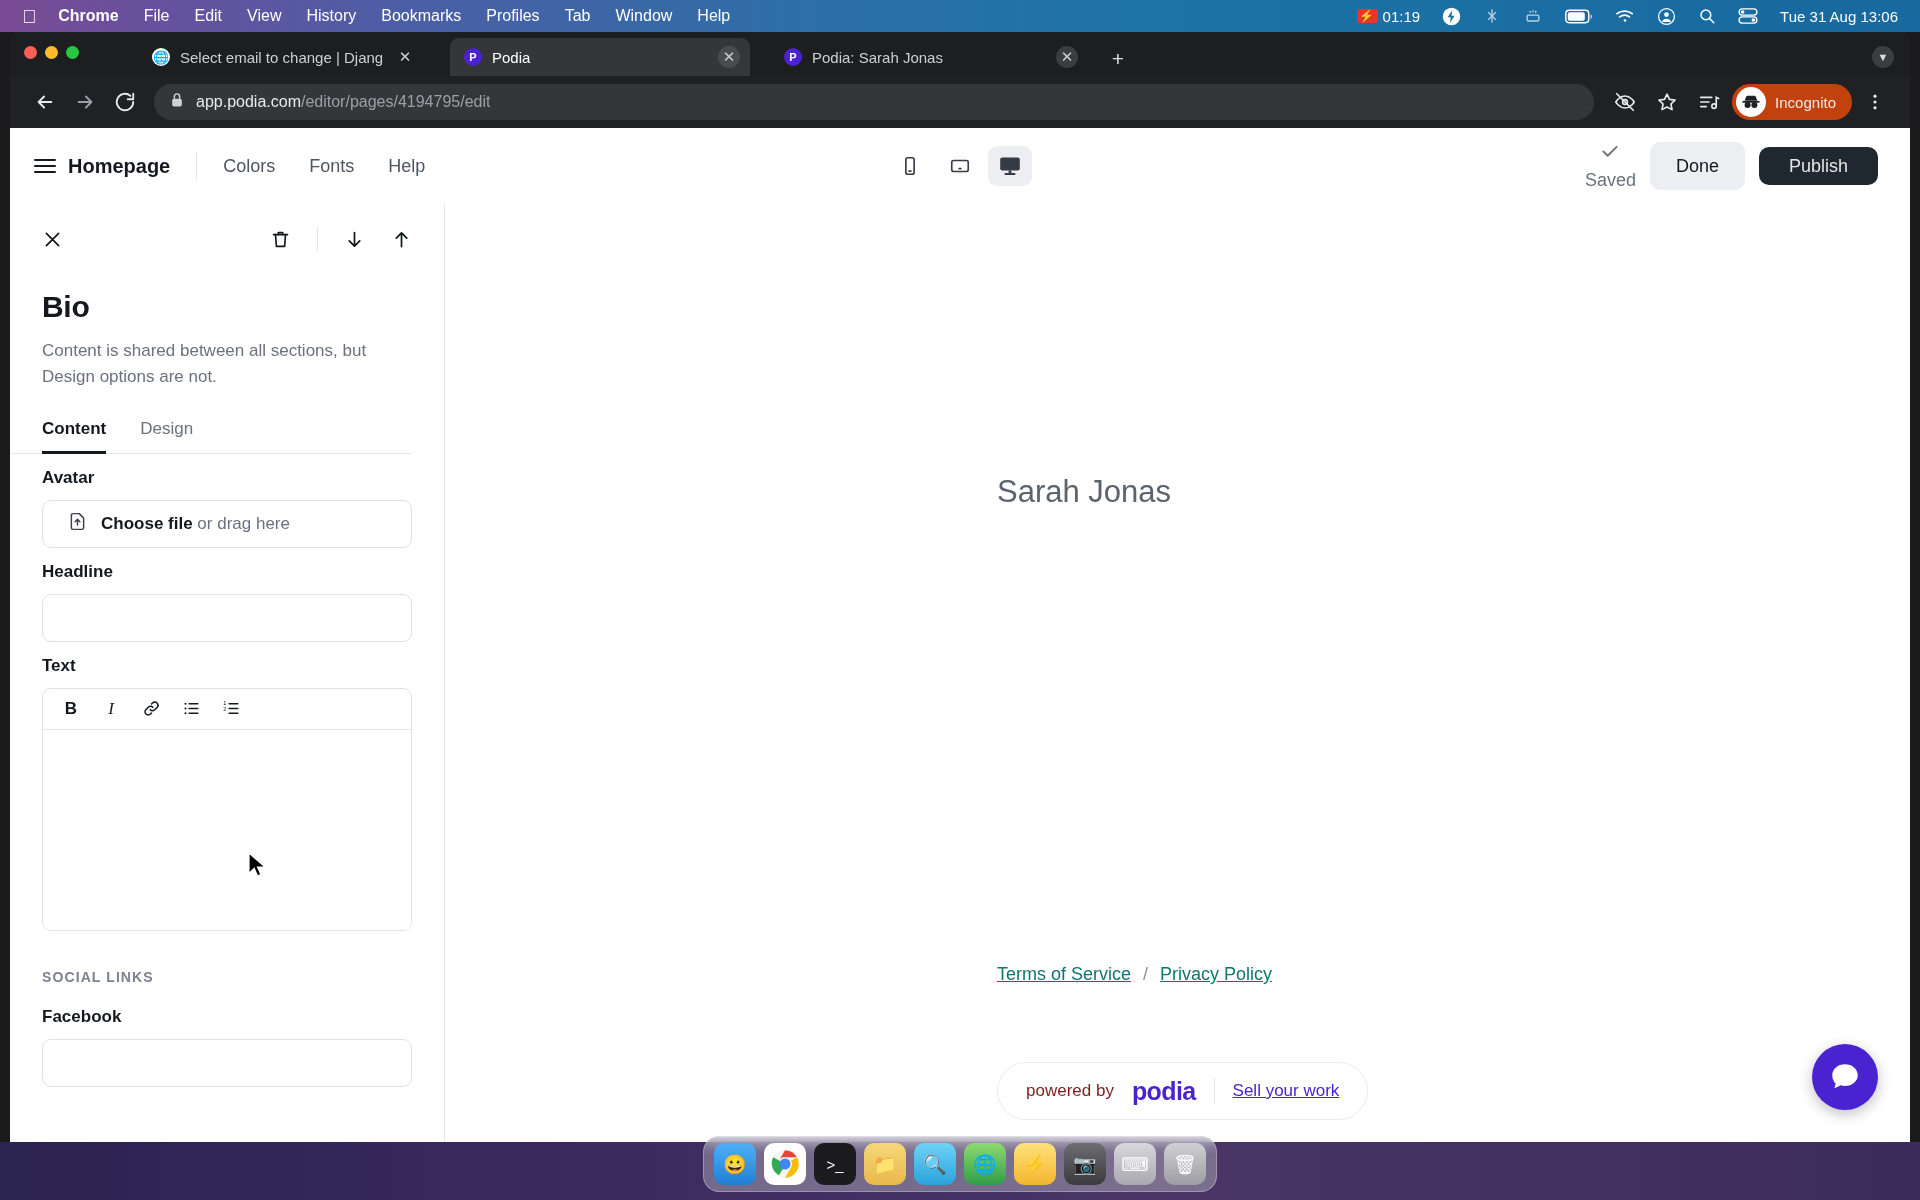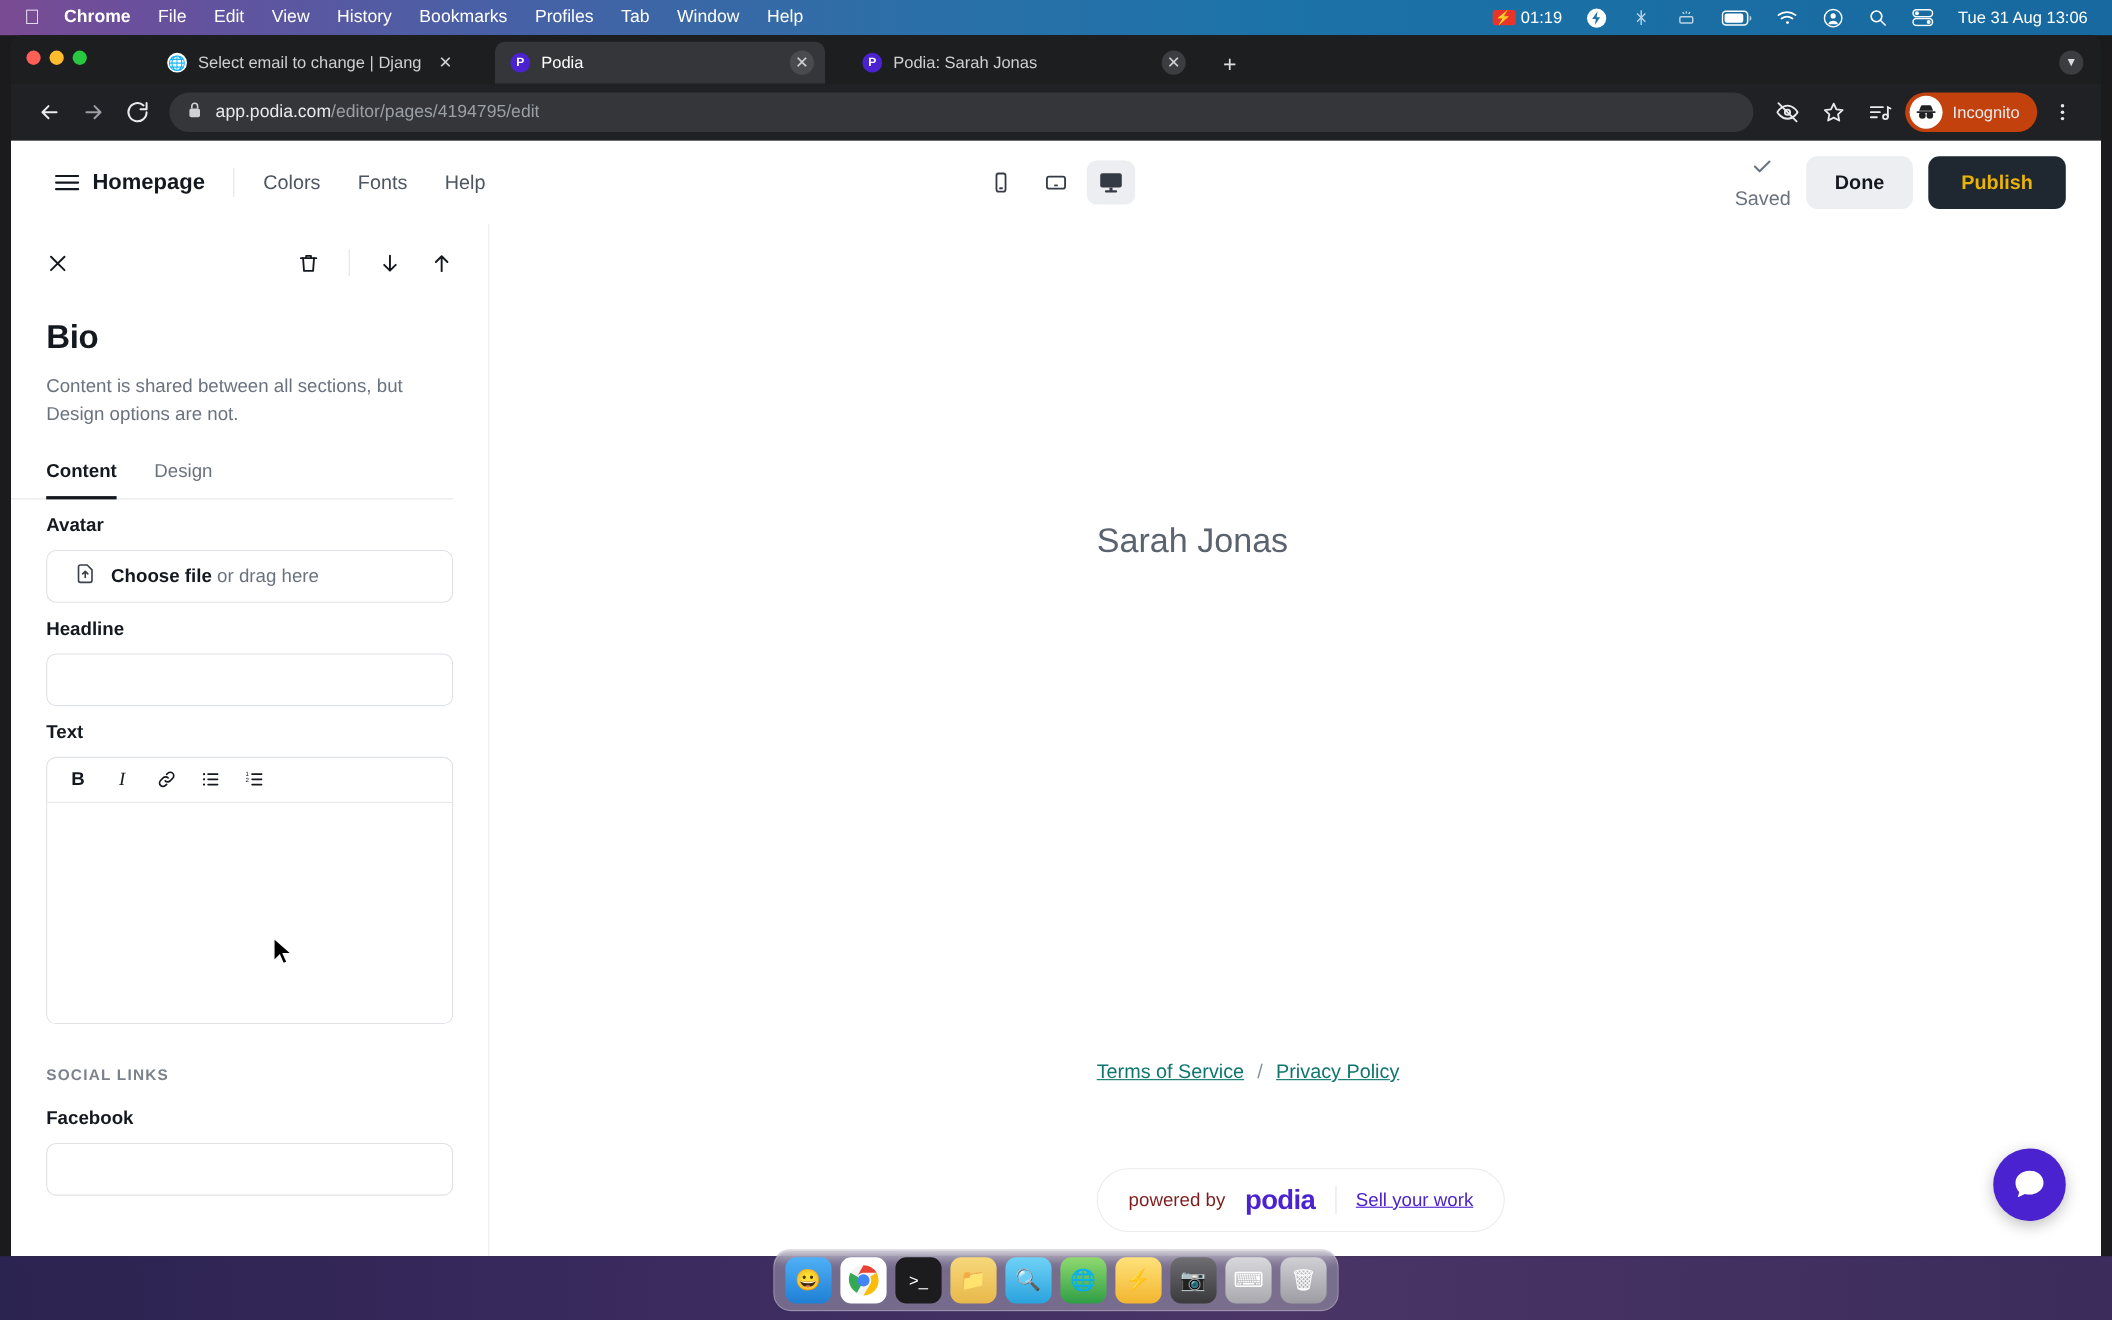--- a/index.html
+++ b/index.html
@@ -61,34 +61,34 @@
   }
   #omnibox .urlmain { color: #e8eaed; }
   .tb-right { display:flex; align-items:center; gap:4px; }
   #incognito-pill { display:flex; align-items:center; gap:9px; background:#c2410c; border-radius:18px; height:36px; padding:0 16px 0 4px; color:#e8eaed; font-size:15px; }
   .inc-av { width:30px; height:30px; border-radius:50%; background:#fff; display:flex; align-items:center; justify-content:center; }
 
   
   #page { position:absolute; top:96px; left:0; width:1900px; height:1014px; background:#fff; }
 
   #app-header { height: 76px; background:#fff; display:flex; align-items:center; position:relative; }
-  #app-header .left { display:flex; align-items:center; gap:0; padding-left:40px; }
+  #app-header .left { display:flex; align-items:center; gap:0; padding-left:24px; }
   .hamburger { width:22px; display:flex; flex-direction:column; gap:4px; margin-right:12px;}
   .hamburger i { display:block; height:2px; background:#14181f; border-radius:2px; }
   #home-label { font-size:20px; font-weight:bold; color:#14181f; }
   .vdiv { width:1px; height:26px; background:#e2e4e8; margin:0 26px; }
   .navlink { font-size:18px; color:#4d5560; margin-right:34px; }
   #device-toggle { position:absolute; left:50%; transform:translateX(-50%); display:flex; align-items:center; gap:6px; }
   .dev-btn { width:44px; height:40px; border-radius:9px; display:flex; align-items:center; justify-content:center; color:#353b45;}
   .dev-btn.active { background:#eceef1; }
   #app-header .right { margin-left:auto; display:flex; align-items:center; gap:14px; padding-right:32px; }
   #saved { display:flex; align-items:center; gap:9px; color:#6a727e; font-size:18px;flex-direction:column; }
-  .btn { border-radius:10px; font-size:18px; font-weight:bold; display:flex; align-items:center; justify-content:center; }
+  .btn { border-radius:10px; font-size:18px; font-weight:normal; display:flex; align-items:center; justify-content:center; }
   #done-btn { background:#eceef1; color:#14181f; height:48px; padding:0 26px; }
-  #publish-btn { background:#1f2731; color:#eab308; height:48px; padding:0 30px; }
+  #publish-btn { background:#1f2731; color:#e5e5e5; height:38px; padding:0 30px; }
 
   #body-split { position:absolute; top:76px; left:0; width:1900px; height:938px; display:flex; }
 
   
   #sidebar { width:435px; background:#fff; border-right:1px solid #e5e7eb; position:relative; overflow:hidden; }
   #sb-top { display:flex; align-items:center; height:70px; padding:0 32px; }
   .sb-ico { color:#14181f; display:flex; align-items:center; justify-content:center; }
   #sb-top .grp { margin-left:auto; display:flex; align-items:center; gap:26px; }
   #sb-top .sep { width:1px; height:24px; background:#e2e4e8; }
   #sb-title { font-size:30px; font-weight:bold; color:#14181f; padding:0 32px; margin-top:16px; letter-spacing:-0.3px;}

